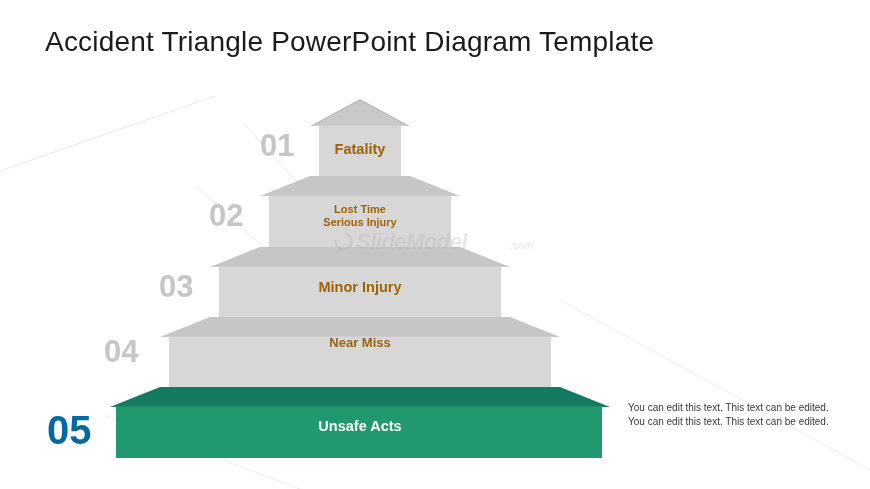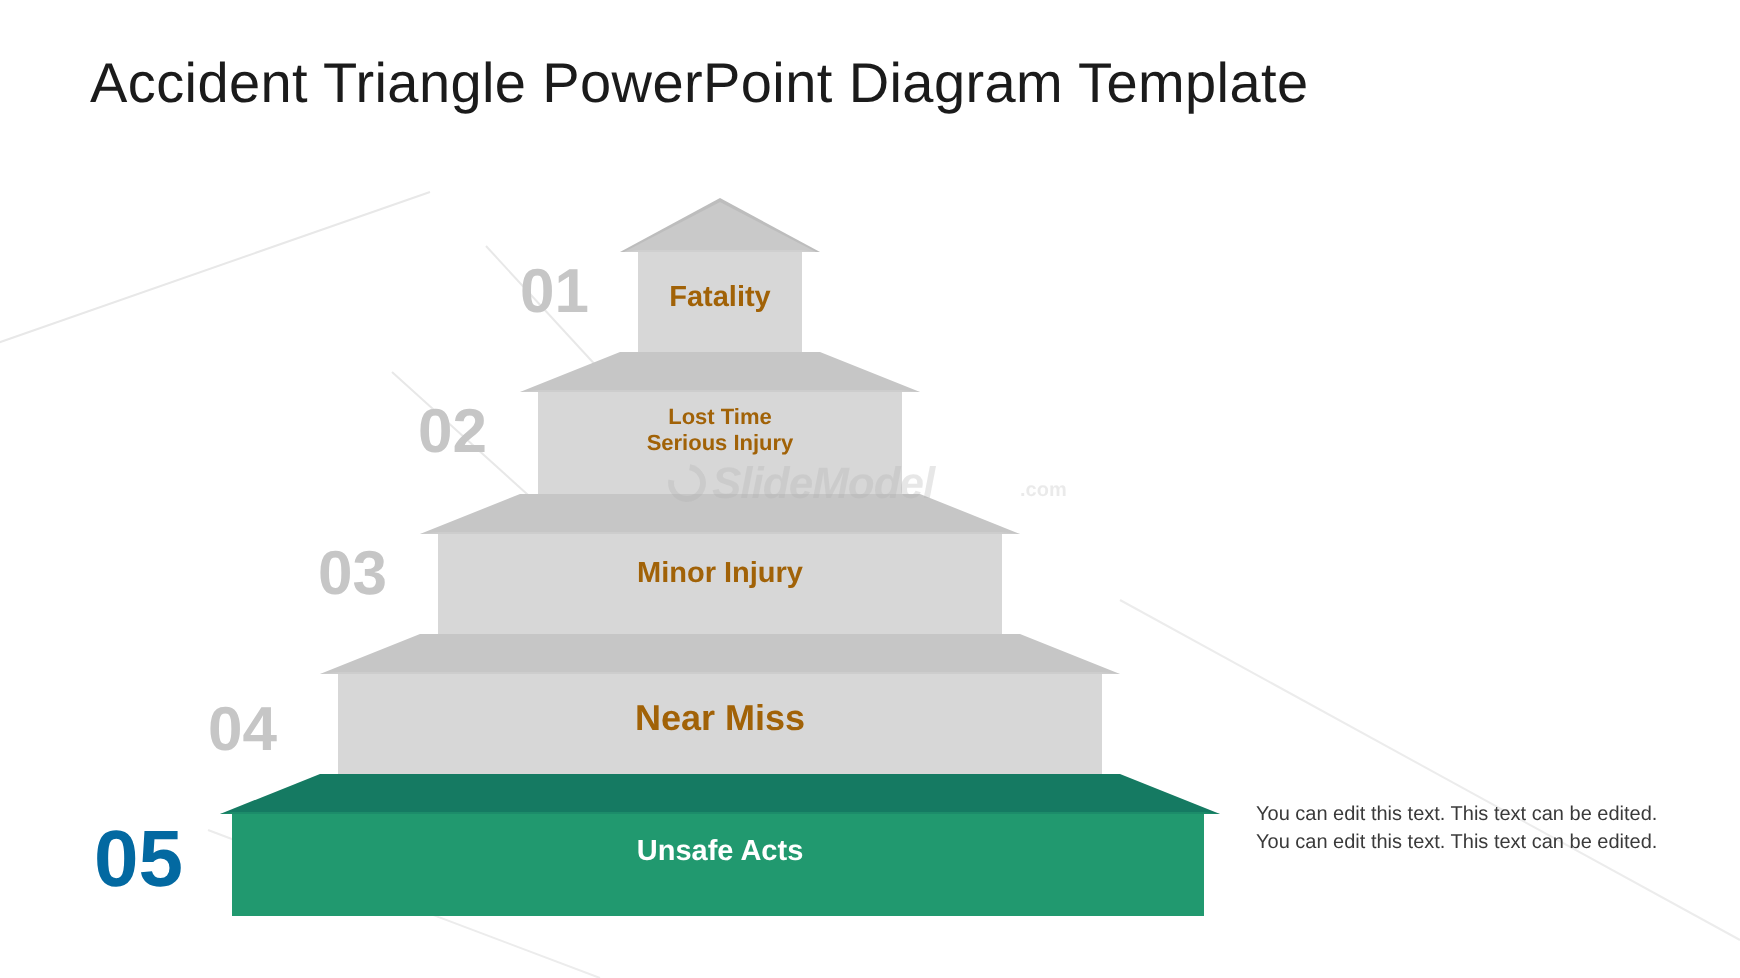--- a/index.html
+++ b/index.html
@@ -188,40 +188,40 @@
         <span>Minor Injury</span>
       </div>
     </div>
 
     <div class="tier" style="left:155px; top:317px; width:410px; height:72px;">
       <svg width="410" height="72" viewBox="0 0 410 72">
         <polygon points="55,0 355,0 405,20 5,20" fill="#c6c6c6"></polygon>
         <rect x="14" y="19" width="382" height="53" fill="#d7d7d7"></rect>
         <polygon points="14,19 396,19 405,20 5,20" fill="#cdcdcd"></polygon>
       </svg>
-      <div class="tier-label" style="top:32px; font-size:18px;">
+      <div class="tier-label" style="top:18px; font-size:13px;">
         <span>Near Miss</span>
       </div>
     </div>
 
     <div class="tier" style="left:105px; top:387px; width:510px; height:72px;">
       <svg width="510" height="72" viewBox="0 0 510 72">
         <polygon points="55,0 455,0 505,20 5,20" fill="#157a62"></polygon>
         <rect x="11" y="19" width="486" height="52" fill="#21996f"></rect>
         <polygon points="11,19 497,19 505,20 5,20" fill="#1c8c6a"></polygon>
       </svg>
       <div class="tier-label green-label" style="top:31px; font-size:14.5px;">
         <span>Unsafe Acts</span>
       </div>
     </div>
 
     <div class="step-num" style="left:260px; top:128px;">01</div>
     <div class="step-num" style="left:209px; top:198px;">02</div>
     <div class="step-num" style="left:159px; top:269px;">03</div>
-    <div class="step-num" style="left:104px; top:347px;">04</div>
+    <div class="step-num" style="left:104px; top:334px;">04</div>
     <div class="step-num accent" style="left:47px; top:408px;">05</div>
   </div>
 
   <div id="watermark">
     <div class="wm-mark"></div>
     <div class="wm-text">SlideModel</div>
     <div class="wm-dom">.com</div>
   </div>
 
   <div id="body-copy">You can edit this text. This text can be edited. You can edit this text. This text can be edited.</div>

